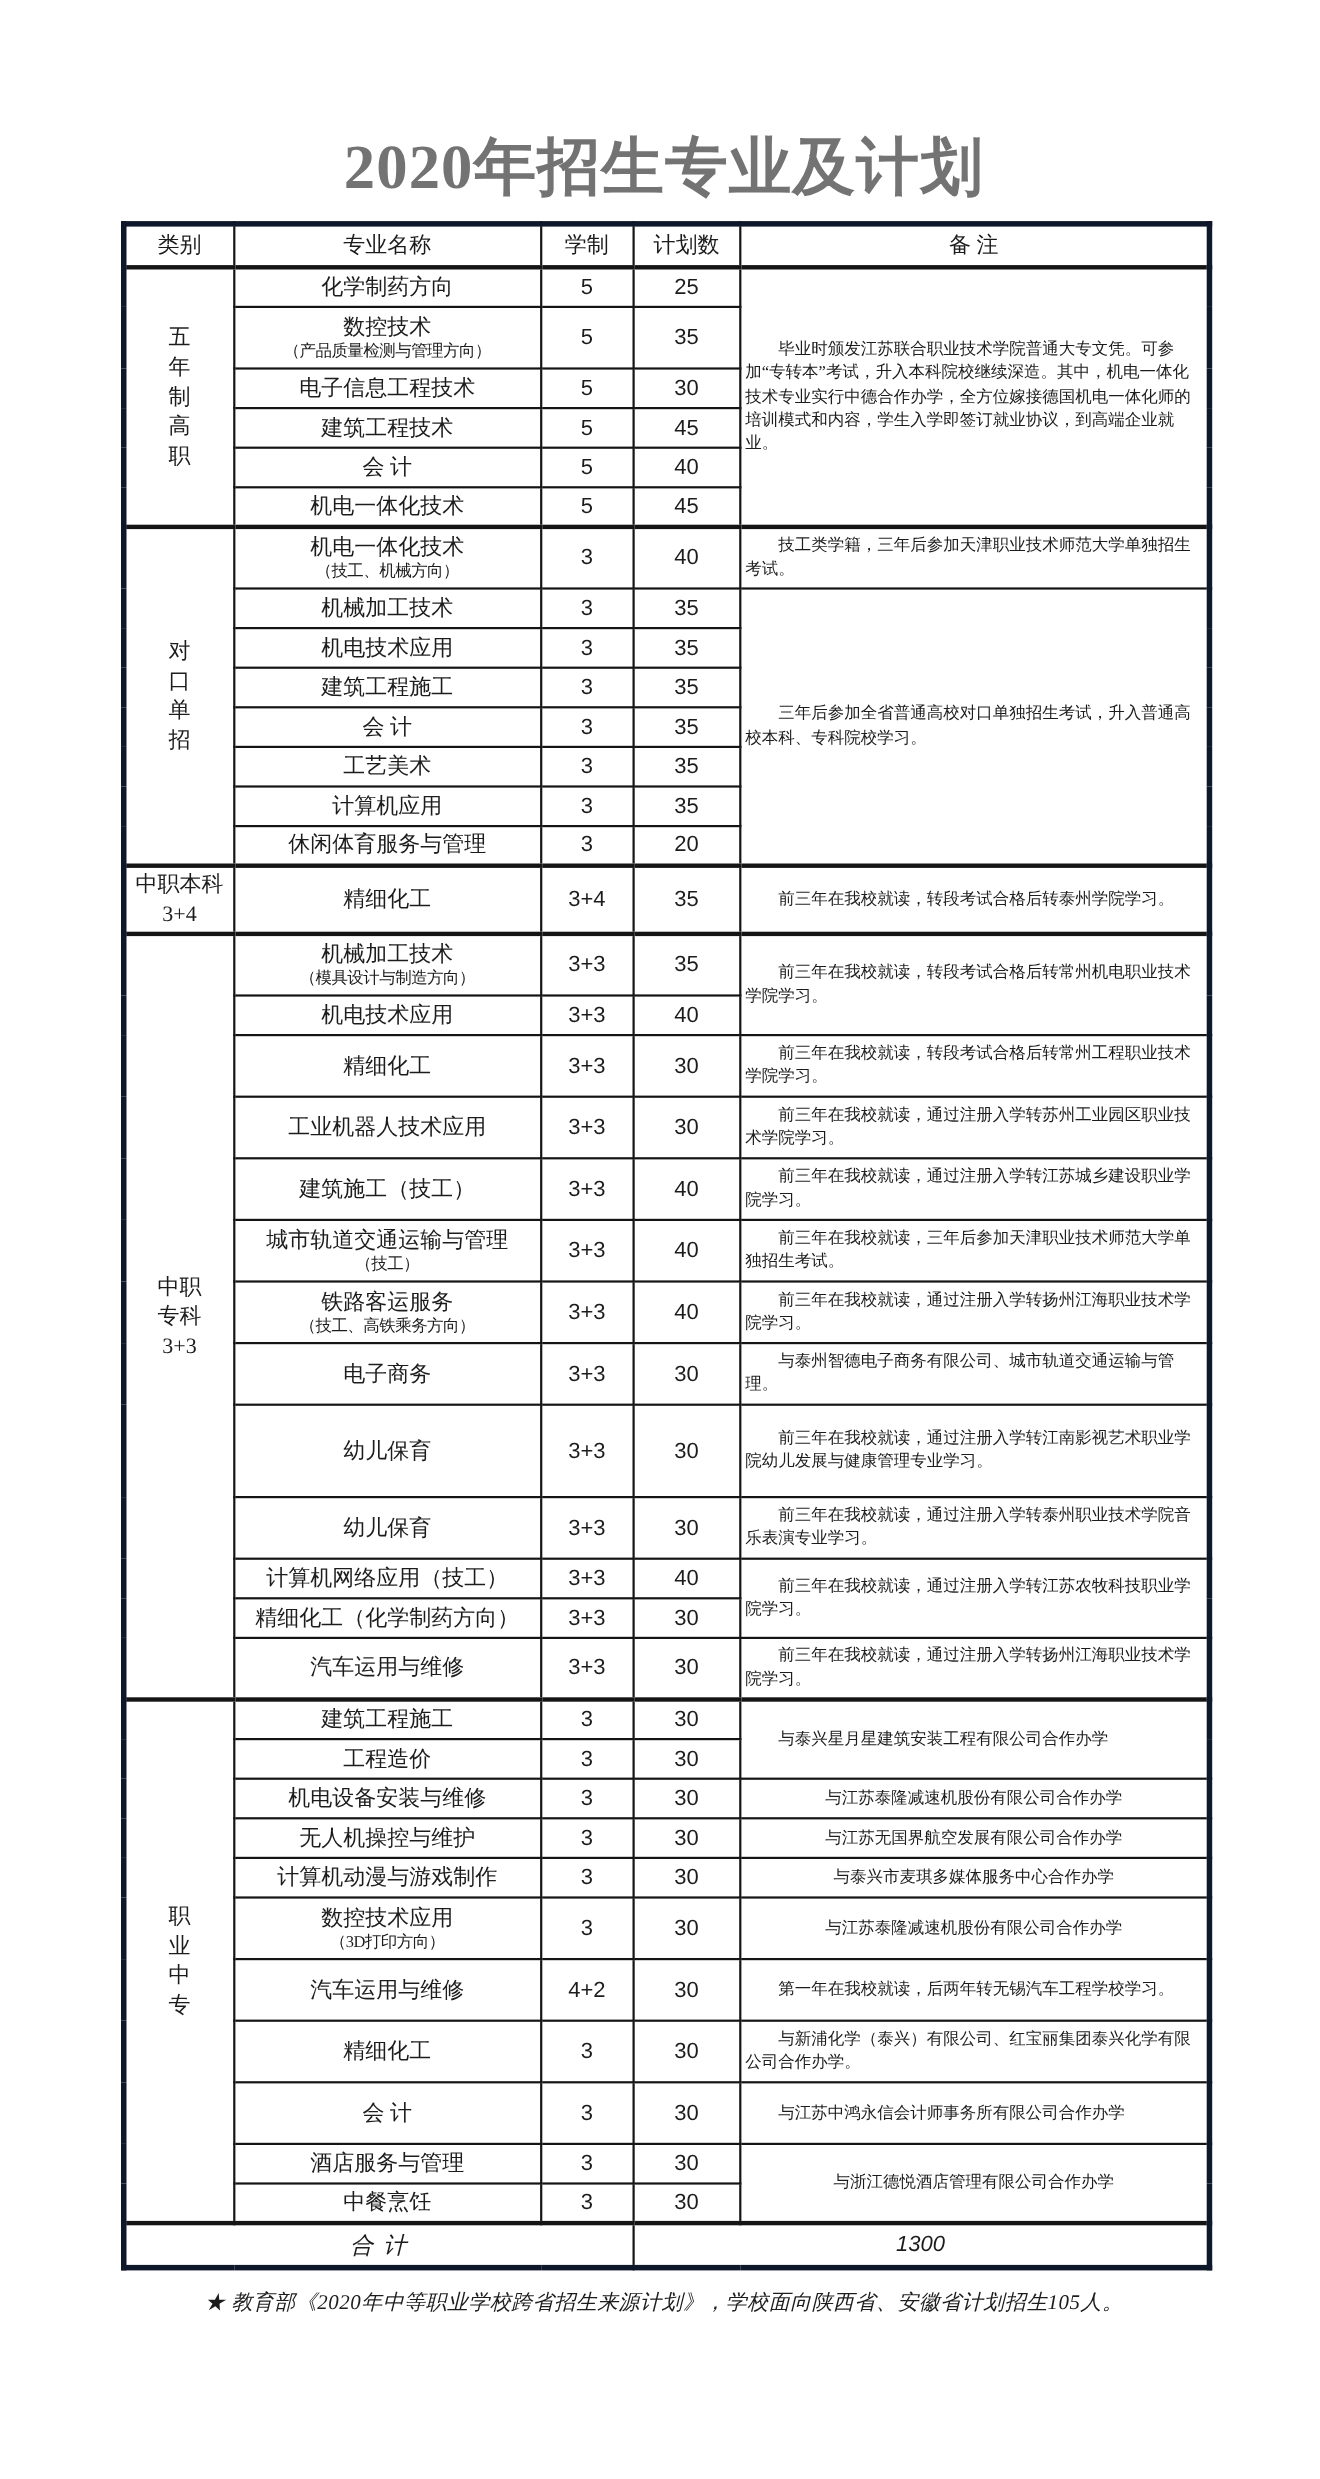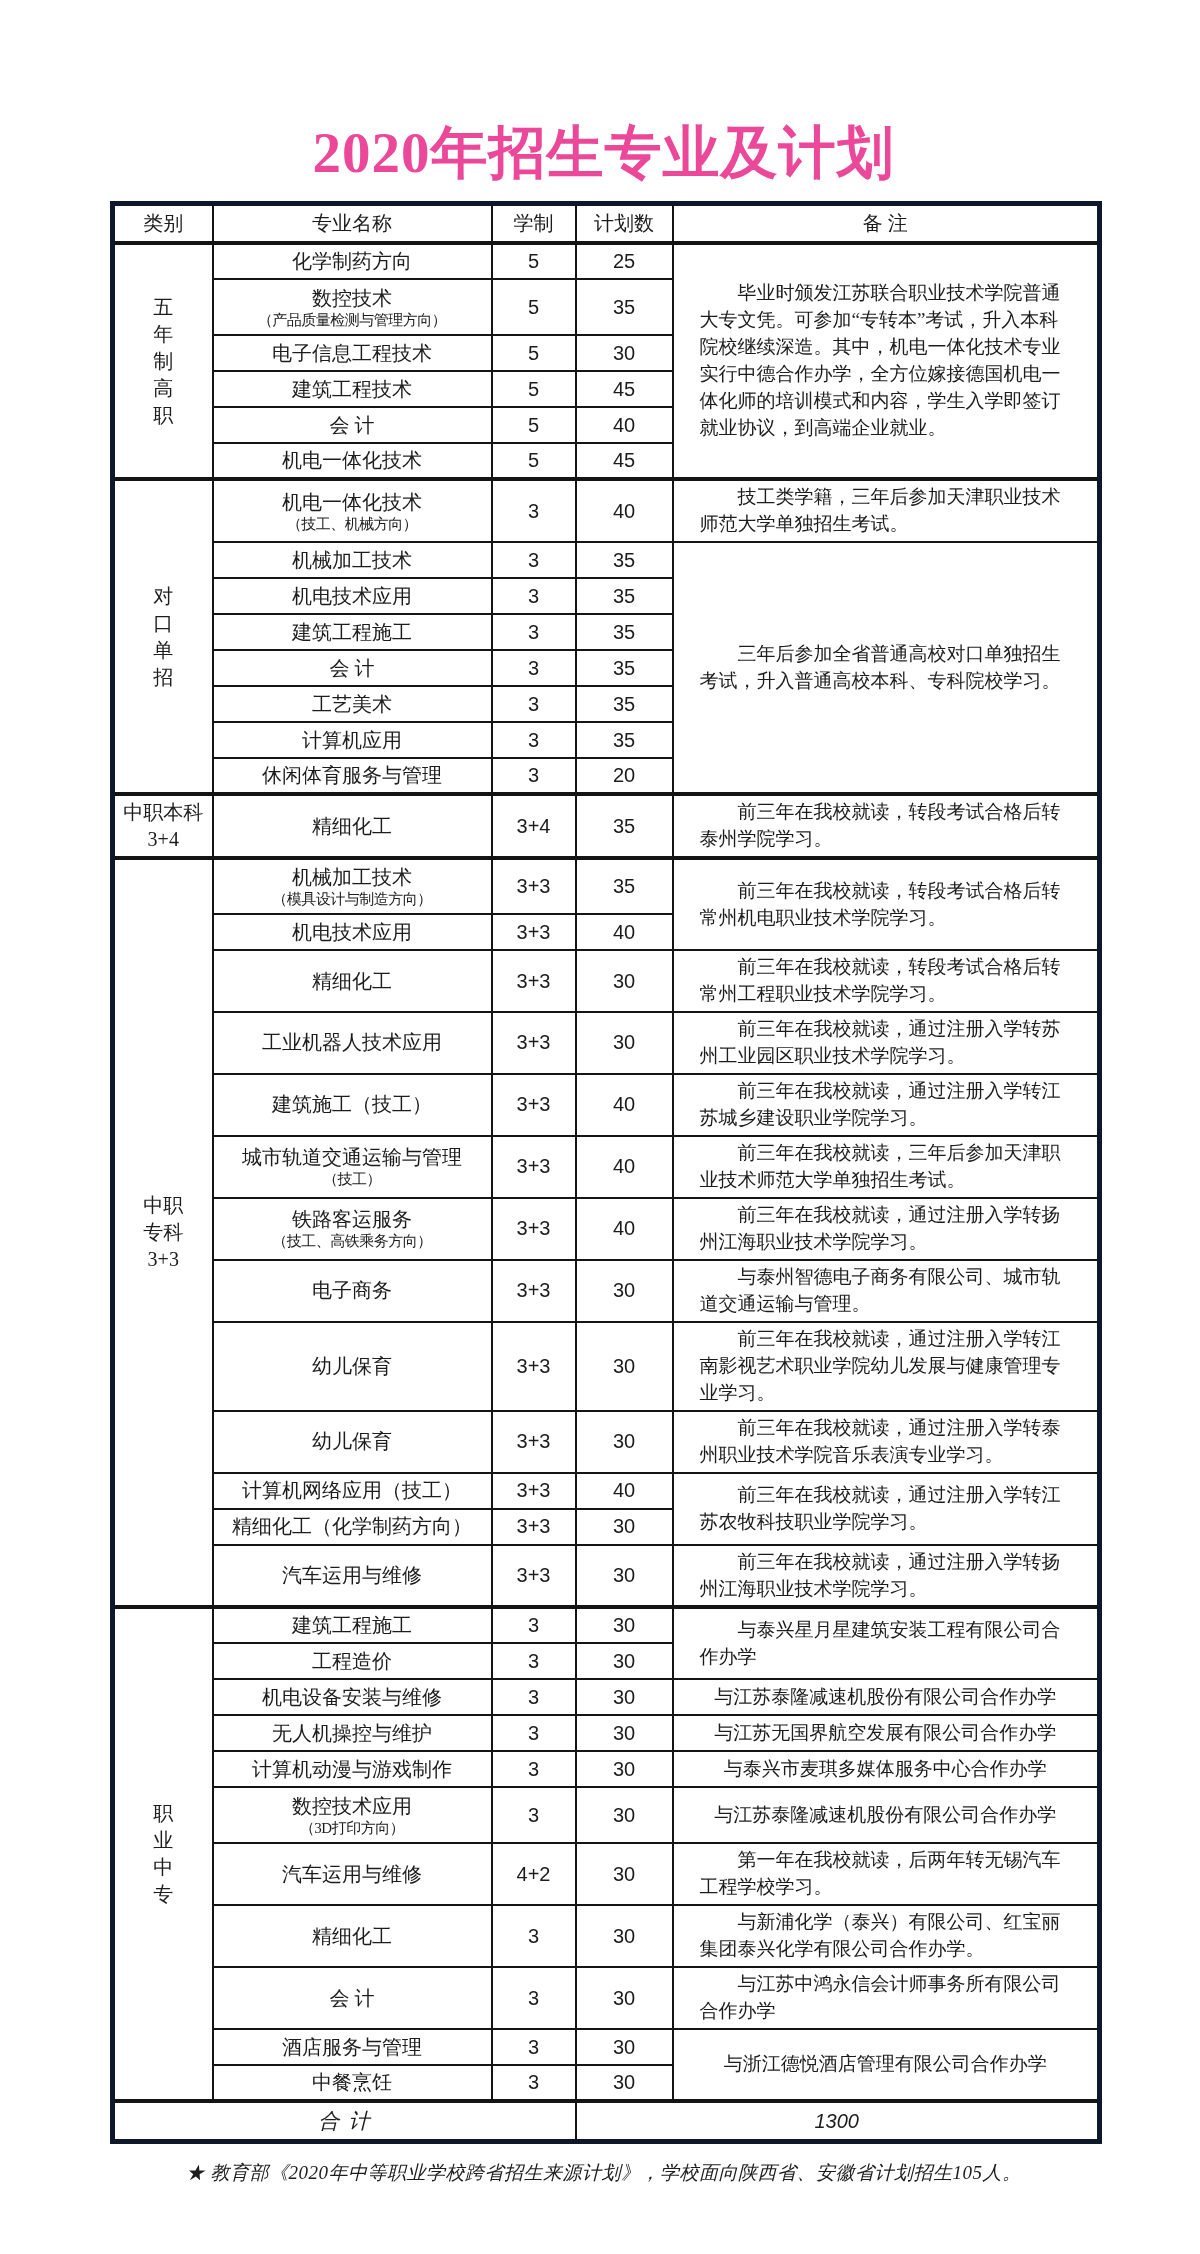--- a/index.html
+++ b/index.html
@@ -37,38 +37,38 @@
   tr.sec>td, tr.sec>th{border-top:4px solid #141414;}
   tr.hh{height:40px;}
   tr.h1{height:36px;}
   tr.h2{height:56px;}
   tr.h3{height:84px;}
   tr.ht{height:40px;font-style:italic;}
   td.cat{white-space:pre-line;font-size:20px;line-height:1.35;padding:2px 2px;}
   td.name{font-size:20px;}
   td.name .sub{font-size:15px;line-height:1.2;letter-spacing:-0.5px;}
   td.num{font-family:"Liberation Sans","DejaVu Sans",sans-serif;font-size:20px;}
-  td.remark{font-size:19px;padding:3px 26px;line-height:1.42;}
+  td.remark{font-size:15px;padding:3px 4px;line-height:1.42;}
   td.remark.para{text-align:left;text-indent:2em;}
   td.total-label{font-size:21px;letter-spacing:2px;}
   td.total-value{font-family:"Liberation Sans","DejaVu Sans",sans-serif;font-size:20px;}
   .footnote{
     margin:16px 0 0 0;
     text-align:center;
     font-size:19px;
     font-style:italic;
     letter-spacing:0.5px;
   }
 </style>
 </head>
 <body>
 
 <div class="content">
 
-  <h1 class="page-title" style="color: #ec4899;">2020年招生专业及计划</h1>
+  <h1 class="page-title" style="color: #737373;">2020年招生专业及计划</h1>
 
   <table class="enroll">
     <colgroup>
       <col class="c-cat">
         <col class="c-name">
         <col class="c-dur">
         <col class="c-plan">
         <col class="c-remark">
     </colgroup>
 

